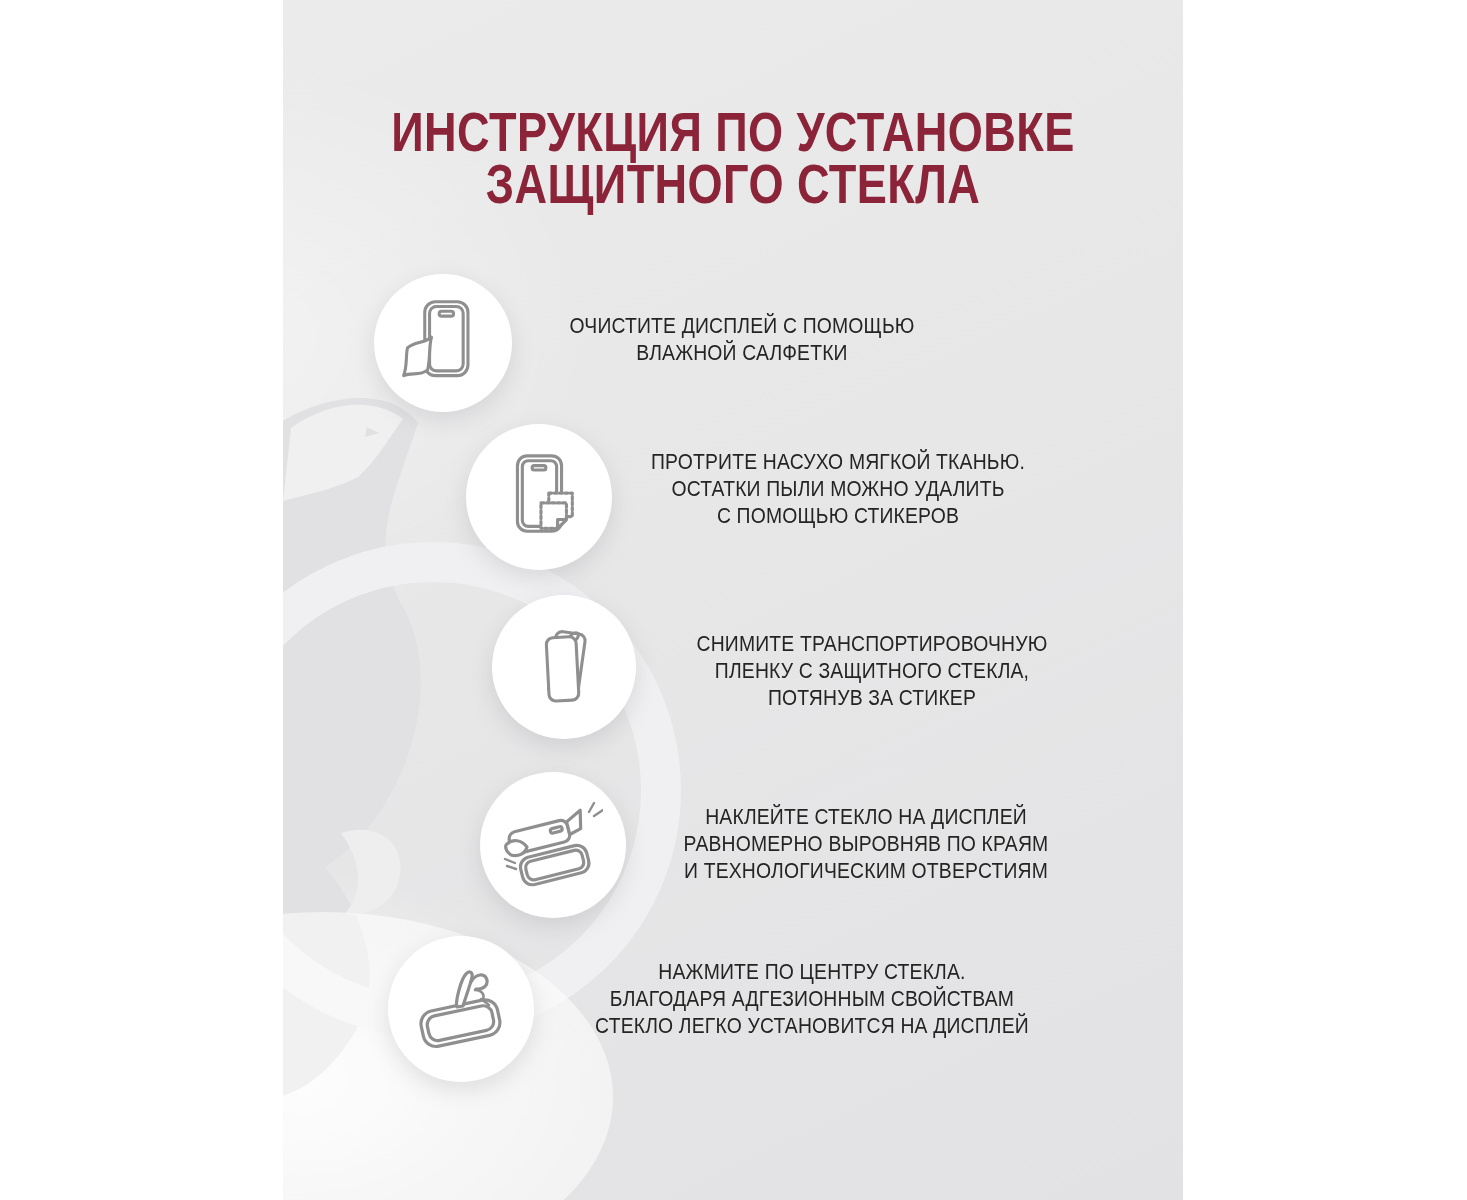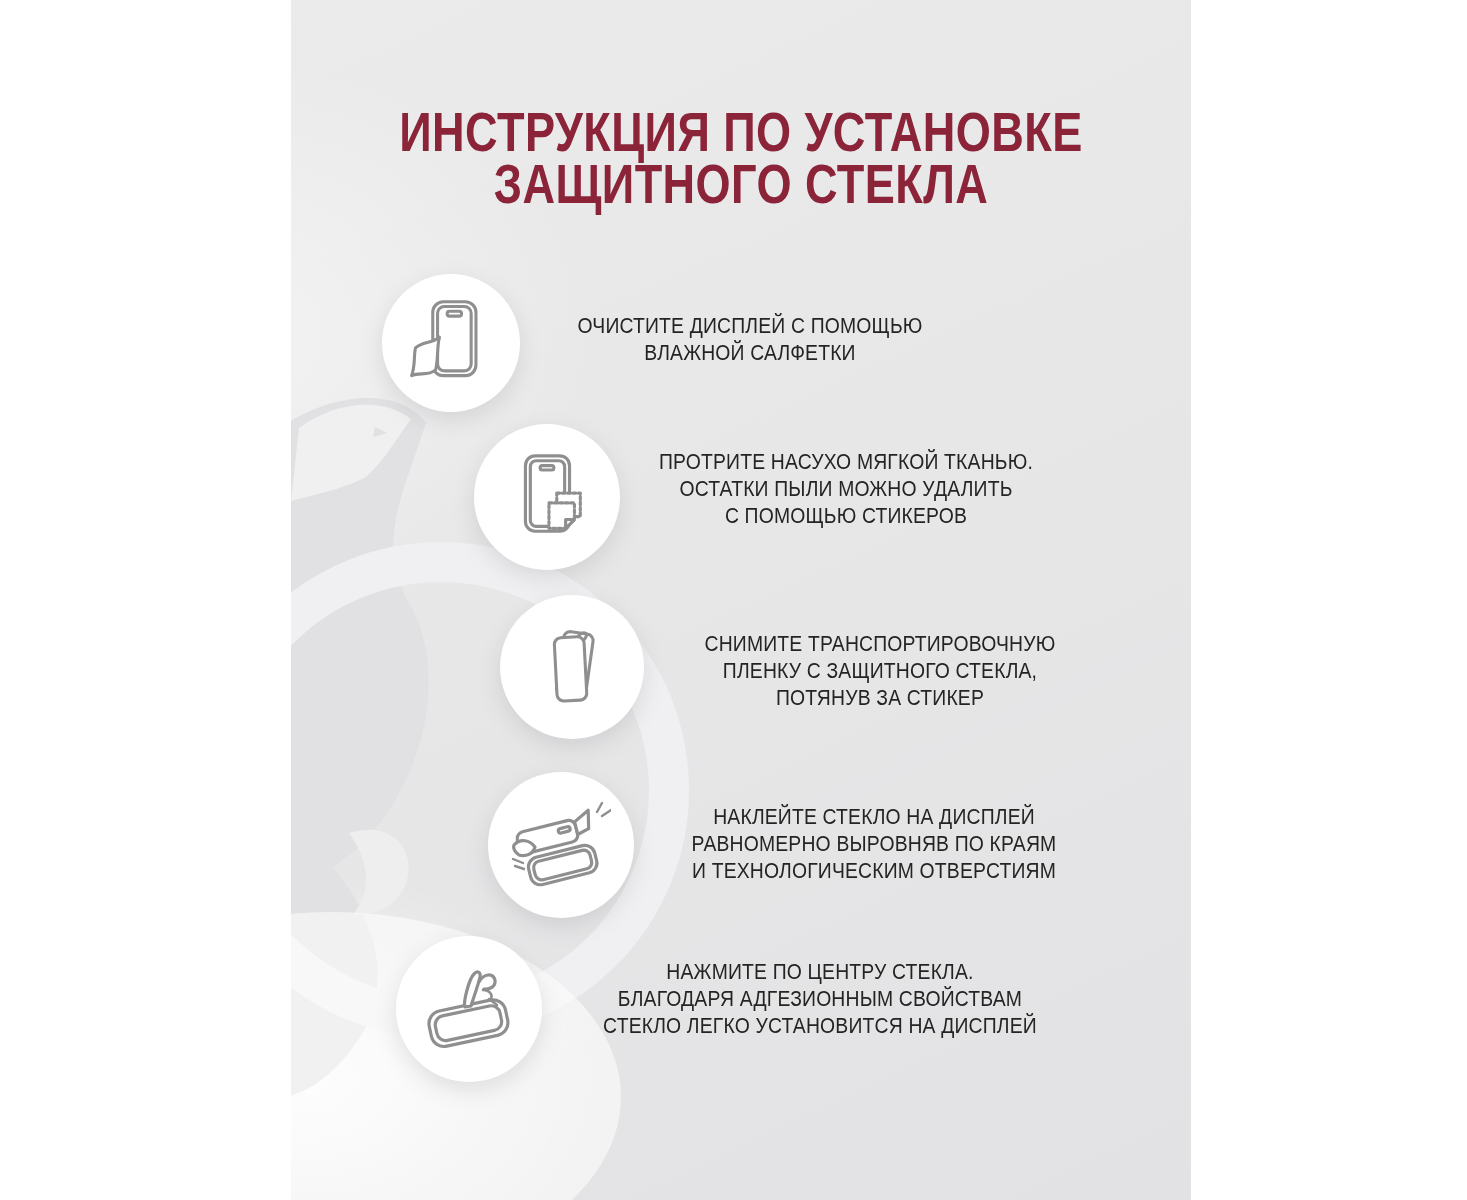--- a/index.html
+++ b/index.html
@@ -1,18 +1,18 @@
 <!DOCTYPE html>
 <html><head>
 <meta charset="utf-8">
 <style>
   html,body{margin:0;padding:0;background:#ffffff;}
   body{width:1467px;height:1200px;position:relative;overflow:hidden;
        font-family:"Liberation Sans",sans-serif;}
-  .card{position:absolute;left:291px;top:0;width:900px;height:1200px;overflow:hidden;
+  .card{position:absolute;left:283px;top:0;width:900px;height:1200px;overflow:hidden;
         background:
          radial-gradient(ellipse 430px 300px at 2% 90%, rgba(255,255,255,0.85), rgba(255,255,255,0) 70%),
          radial-gradient(ellipse 520px 400px at -6% 28%, rgba(255,255,255,0.45), rgba(255,255,255,0) 70%),
          linear-gradient(155deg,#ebebec 0%,#e7e7e8 45%,#e2e2e4 100%);}
   .watermark{position:absolute;left:0;top:395px;width:480px;height:805px;pointer-events:none;}
   .title{position:absolute;top:106px;left:0;width:100%;text-align:center;
          color:#8b2438;font-weight:bold;font-size:55px;line-height:52px;
          transform:scaleX(0.82);letter-spacing:0.5px;}
   .step-circle{position:absolute;background:#ffffff;border-radius:50%;
          display:flex;align-items:center;justify-content:center;

